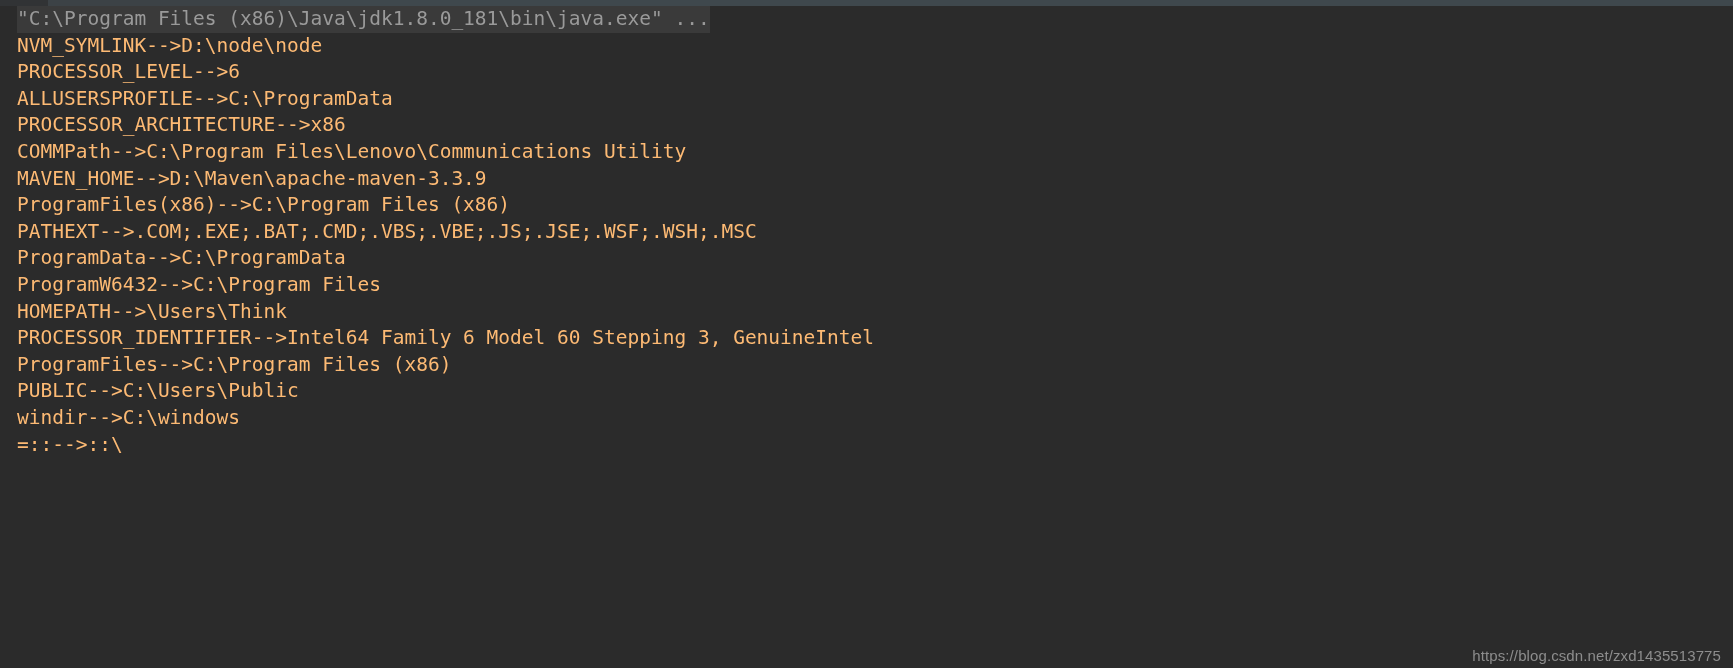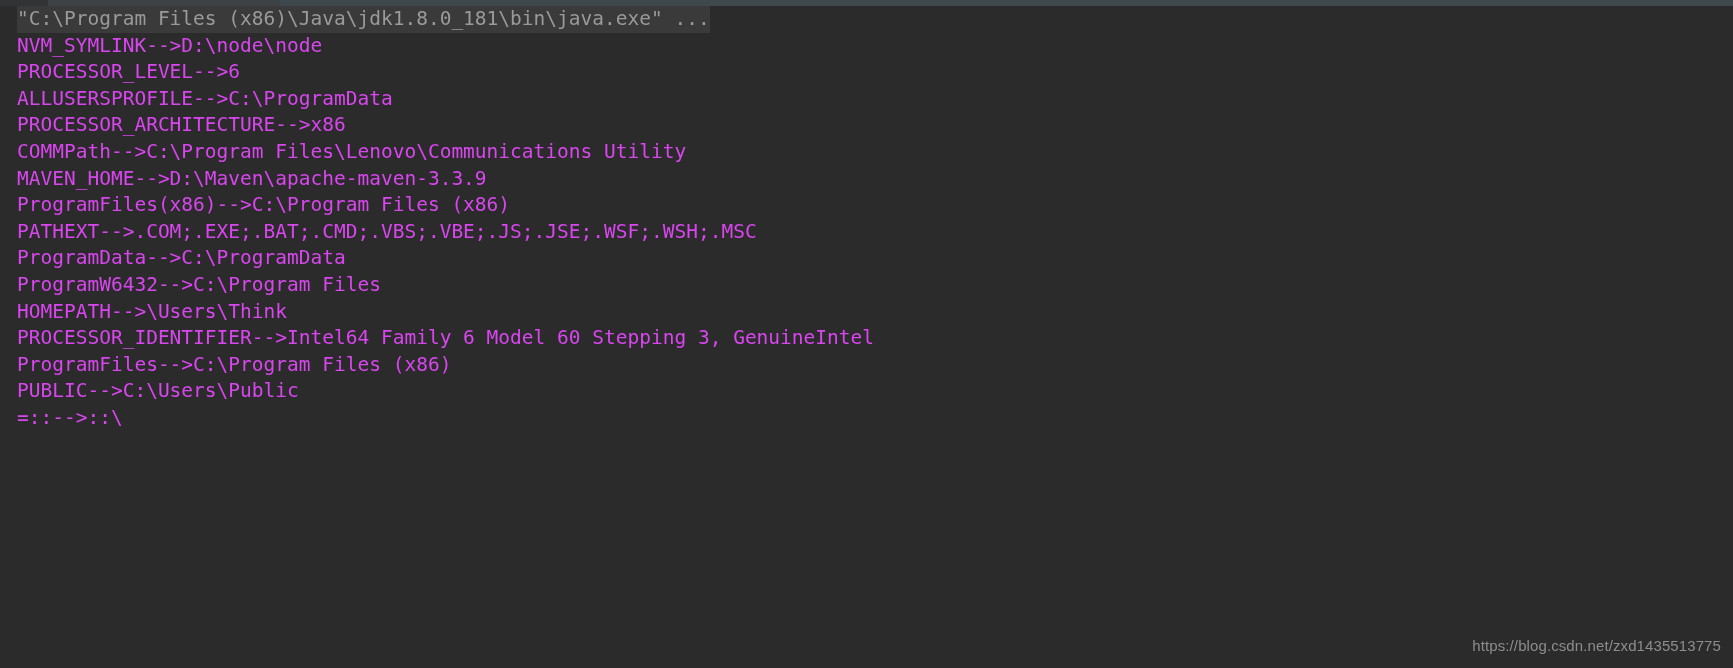--- a/index.html
+++ b/index.html
@@ -47,36 +47,36 @@
     top: 6px;
     left: 0;
     width: 1733px;
     padding-left: 17px;
     box-sizing: border-box;
   }
   .line {
     font-family: "DejaVu Sans Mono", "Liberation Mono", monospace;
     font-size: 19.5px;
     line-height: 26.6px;
-    color: #d946ef;
+    color: #fdba74;
     white-space: pre;
     letter-spacing: 0px;
     height: 26.6px;
   }
   .line.cmdline {
     color: #9a9a9a;
   }
   .line.cmdline > span.hl {
     background: #3a3a3a;
     padding: 1px 0 3px 0;
   }
   .watermark {
     position: absolute;
     right: 12px;
-    bottom: 14px;
+    bottom: 4px;
     font-family: "Liberation Sans", sans-serif;
     font-size: 15px;
     color: #8d8d8d;
     letter-spacing: 0.1px;
     white-space: pre;
   }
 </style>
 </head>
 <body>
 
@@ -97,18 +97,19 @@
     <div class="line">COMMPath--&gt;C:\Program Files\Lenovo\Communications Utility</div>
     <div class="line">MAVEN_HOME--&gt;D:\Maven\apache-maven-3.3.9</div>
     <div class="line">ProgramFiles(x86)--&gt;C:\Program Files (x86)</div>
     <div class="line">PATHEXT--&gt;.COM;.EXE;.BAT;.CMD;.VBS;.VBE;.JS;.JSE;.WSF;.WSH;.MSC</div>
     <div class="line">ProgramData--&gt;C:\ProgramData</div>
     <div class="line">ProgramW6432--&gt;C:\Program Files</div>
     <div class="line">HOMEPATH--&gt;\Users\Think</div>
     <div class="line">PROCESSOR_IDENTIFIER--&gt;Intel64 Family 6 Model 60 Stepping 3, GenuineIntel</div>
     <div class="line">ProgramFiles--&gt;C:\Program Files (x86)</div>
     <div class="line">PUBLIC--&gt;C:\Users\Public</div>
+    <div class="line">windir--&gt;C:\windows</div>
     <div class="line">=::--&gt;::\</div>
   </div>
 
   <div class="watermark">https://blog.csdn.net/zxd1435513775</div>
 
 </div>
 
 </body></html>

